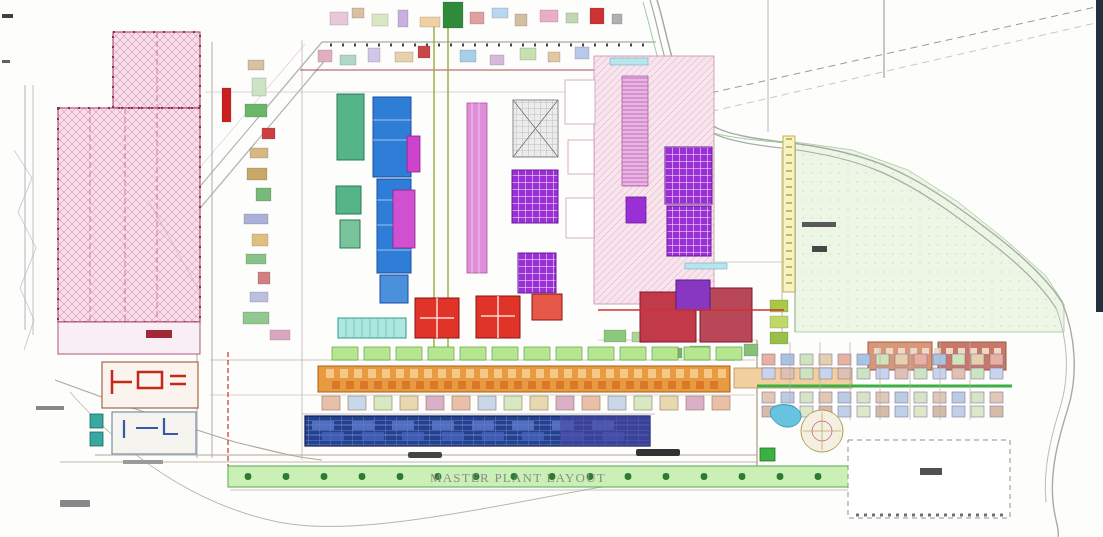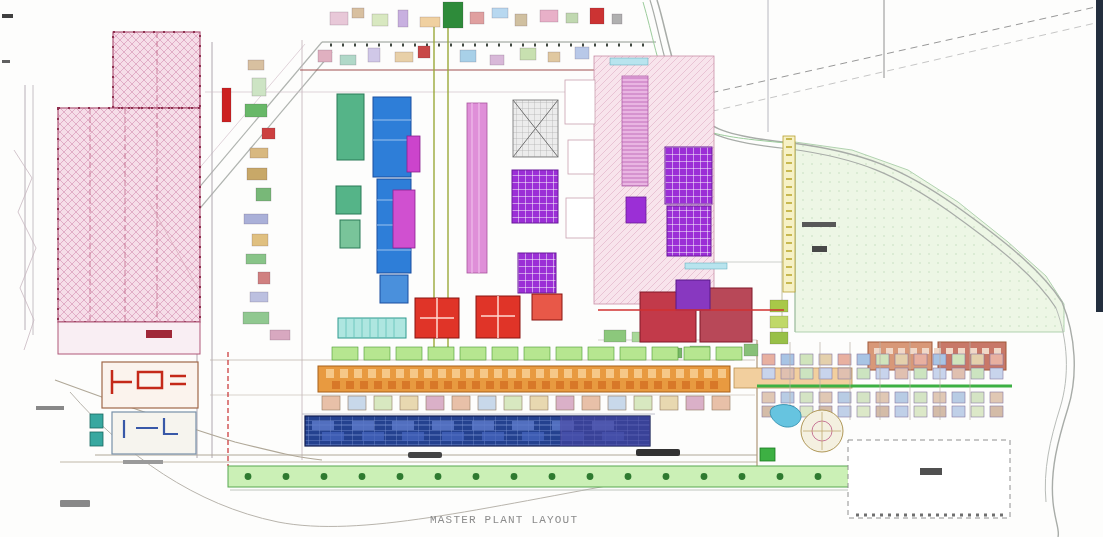--- a/index.html
+++ b/index.html
@@ -1,21 +1,21 @@
 <!DOCTYPE html>
 <html><head>
 <meta charset="utf-8">
 <style>
   html,body{margin:0;padding:0;background:#e9e9e9;font-family:"Liberation Sans",sans-serif;}
   #stage{position:relative;width:1103px;height:537px;background:#fdfdfc;overflow:hidden;}
   #plan-svg{position:absolute;left:0;top:0;width:1103px;height:537px;display:block;}
   #caption{
-    position:absolute;left:430px;top:514px;width:140px;text-align:center;
-    font-size:11px;color:#8c8c8c;letter-spacing:1.2px;filter:blur(.4px);
-    font-family:Liberation Mono, monospace;white-space:nowrap;
+    position:absolute;left:430px;top:470px;width:140px;text-align:center;
+    font-size:13px;color:#8c8c8c;letter-spacing:1.2px;filter:blur(.4px);
+    font-family:Liberation Serif, serif;white-space:nowrap;
   }
 </style>
 </head>
 <body>
 
 <div id="stage">
   <svg id="plan-svg" viewBox="0 0 1103 537" xmlns="http://www.w3.org/2000/svg">
     <defs>
       <pattern id="pat-hatchpink" width="8" height="8" patternUnits="userSpaceOnUse">
         <rect width="8" height="8" fill="#f6dde8"></rect>

